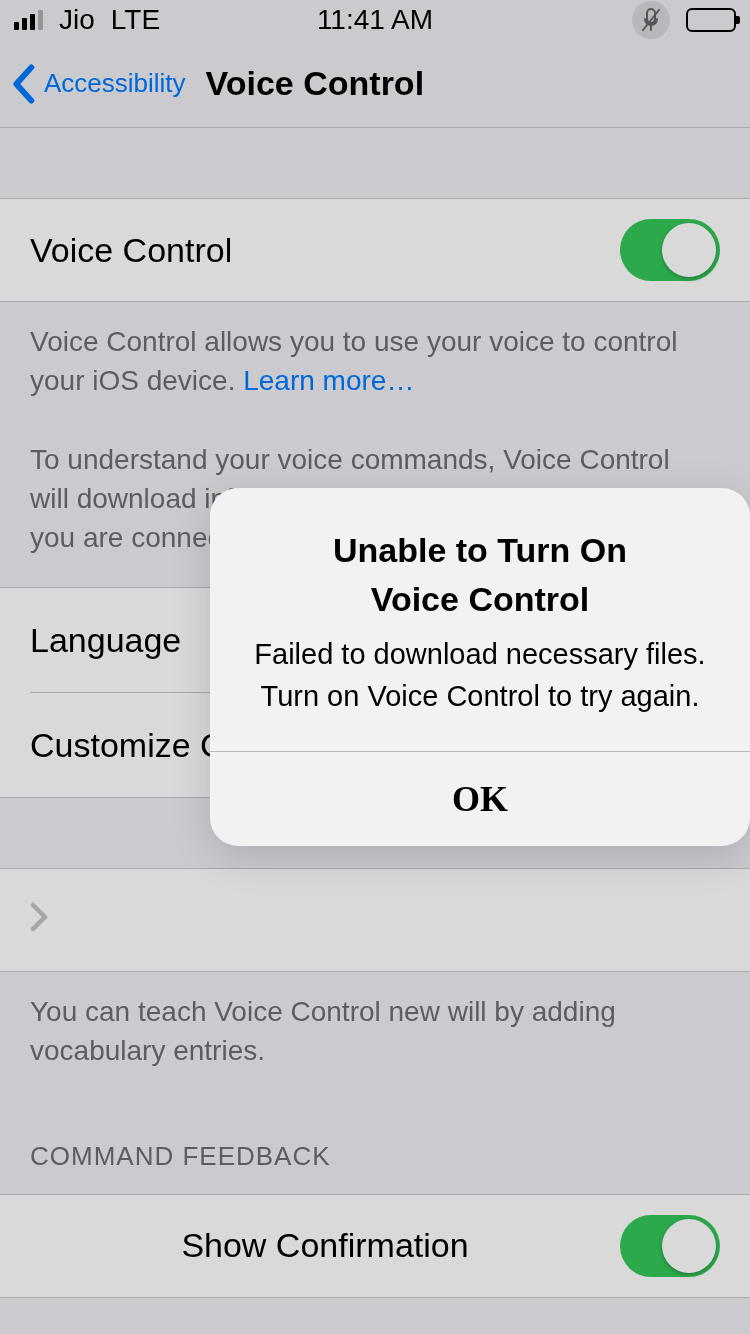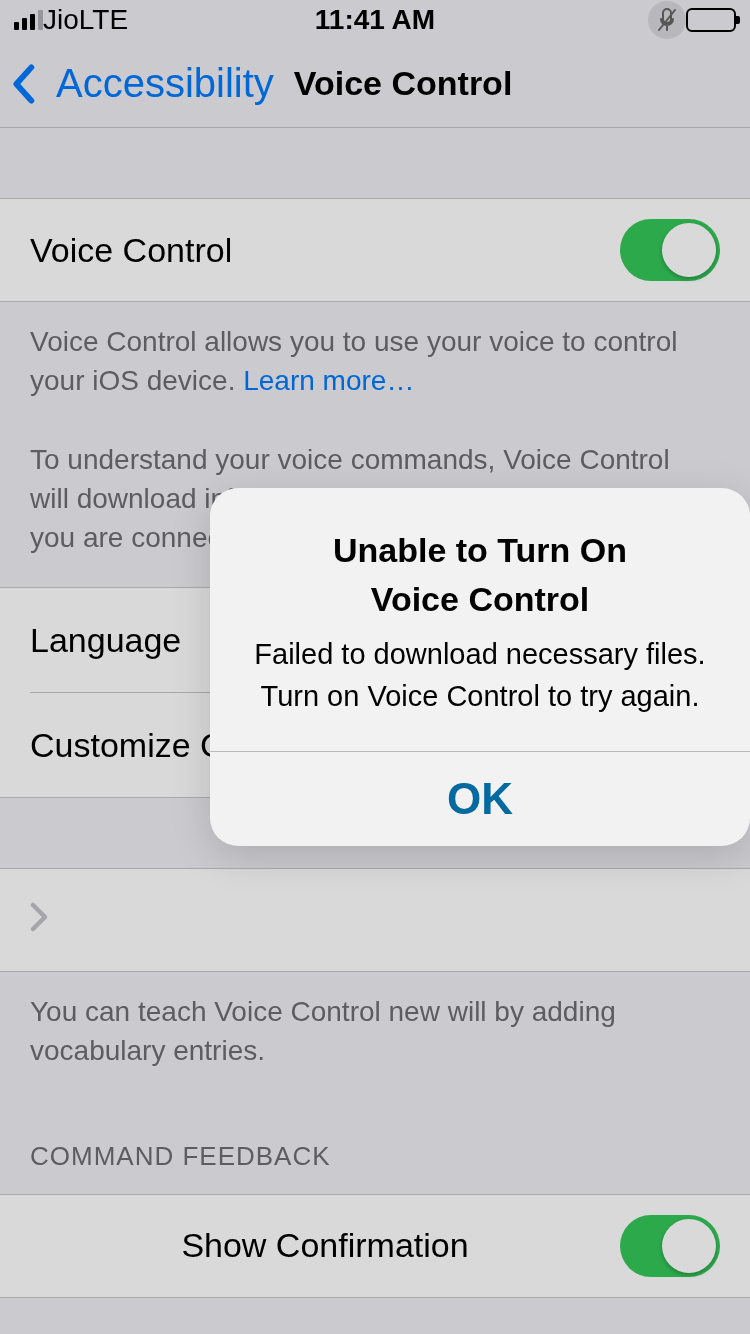--- a/index.html
+++ b/index.html
@@ -16,41 +16,41 @@
   .status-bar {
     height: 40px;
     display: flex;
     align-items: center;
     justify-content: space-between;
     padding: 0 14px 0 14px;
     font-size: 28px;
     font-weight: 400;
     background: #efeff4;
   }
-  .sb-left, .sb-right { display: flex; align-items: center; gap: 0; }
-  .sb-center { position: absolute; left: 0; right: 0; text-align: center; font-weight: 700; font-size: 28px; pointer-events:none;}
+  .sb-left, .sb-right { display: flex; align-items: center; gap: 16px; }
+  .sb-center { position: absolute; left: 0; right: 0; text-align: center; font-weight: 400; font-size: 28px; pointer-events:none;}
   .signal { display:flex; align-items:flex-end; gap:3px; height:20px;}
   .signal .bar { width:5px; background:#000; border-radius:1px;}
   .signal .b1{height:8px;} .signal .b2{height:12px;} .signal .b3{height:16px;} .signal .b4{height:20px; background:#b0b0b5;}
   .mic-off { width:38px; height:38px; border-radius:19px; background:#d8d8dd; display:flex; align-items:center; justify-content:center; position:relative;}
   .battery { width:50px; height:24px; border:2.5px solid #000; border-radius:6px; position:relative;}
   .battery:after { content:""; position:absolute; right:-6px; top:6px; width:4px; height:8px; background:#000; border-radius:0 2px 2px 0;}
   .battery .fill { width:22px; height:100%; background:#000; border-radius:3px 0 0 3px;}
 
   
   .nav-bar {
     height: 88px;
     display: flex;
     align-items: center;
     padding: 0 10px;
     background: #efeff4;
     position: relative;
     border-bottom: 1px solid #c7c7cb;
   }
-  .back { display:flex; align-items:center; color:#007aff; font-size:40px; gap:20px;}
+  .back { display:flex; align-items:center; color:#007aff; font-size:26px; gap:8px;}
   .back svg { height:40px; width:26px; }
   .nav-title { font-size:34px; font-weight:600; margin-left: 20px;}
 
   
   .group-spacer { height:70px; }
   .cell {
     background: #fff;
     min-height:104px;
     display:flex;
     align-items:center;
@@ -99,21 +99,21 @@
     overflow:hidden;
     background:#f2f2f2;
     box-shadow: 0 10px 40px rgba(0,0,0,0.15);
   }
   .alert-top { padding: 38px 30px 34px 30px; text-align:center;}
   .alert-title { font-size:34px; font-weight:600; line-height:1.45; margin-bottom:8px;}
   .alert-msg { font-size:29px; line-height:1.45; }
   .alert-divider { height:1px; background:#b9b9bd;}
   .alert-btn {
     height:94px; display:flex; align-items:center; justify-content:center;
-    color:#0369a1; font-size:44px; font-weight:600;
+    color:#000000; font-size:36px; font-weight:600;font-family:Liberation Serif, serif;
   }
 </style>
 </head>
 <body>
 
 <div class="status-bar">
   <div class="sb-left">
     <span class="signal">
       <span class="bar b1"></span>
         <span class="bar b2"></span>

